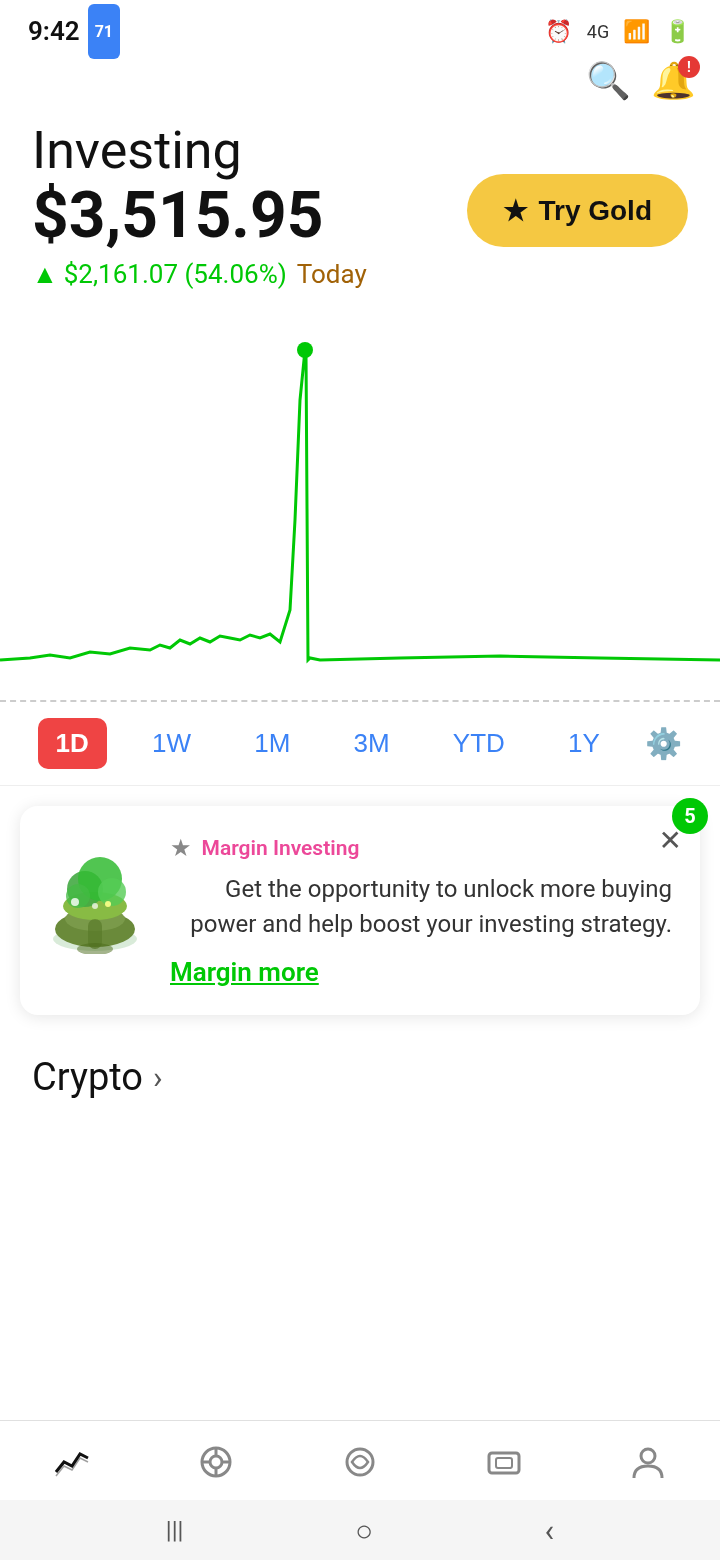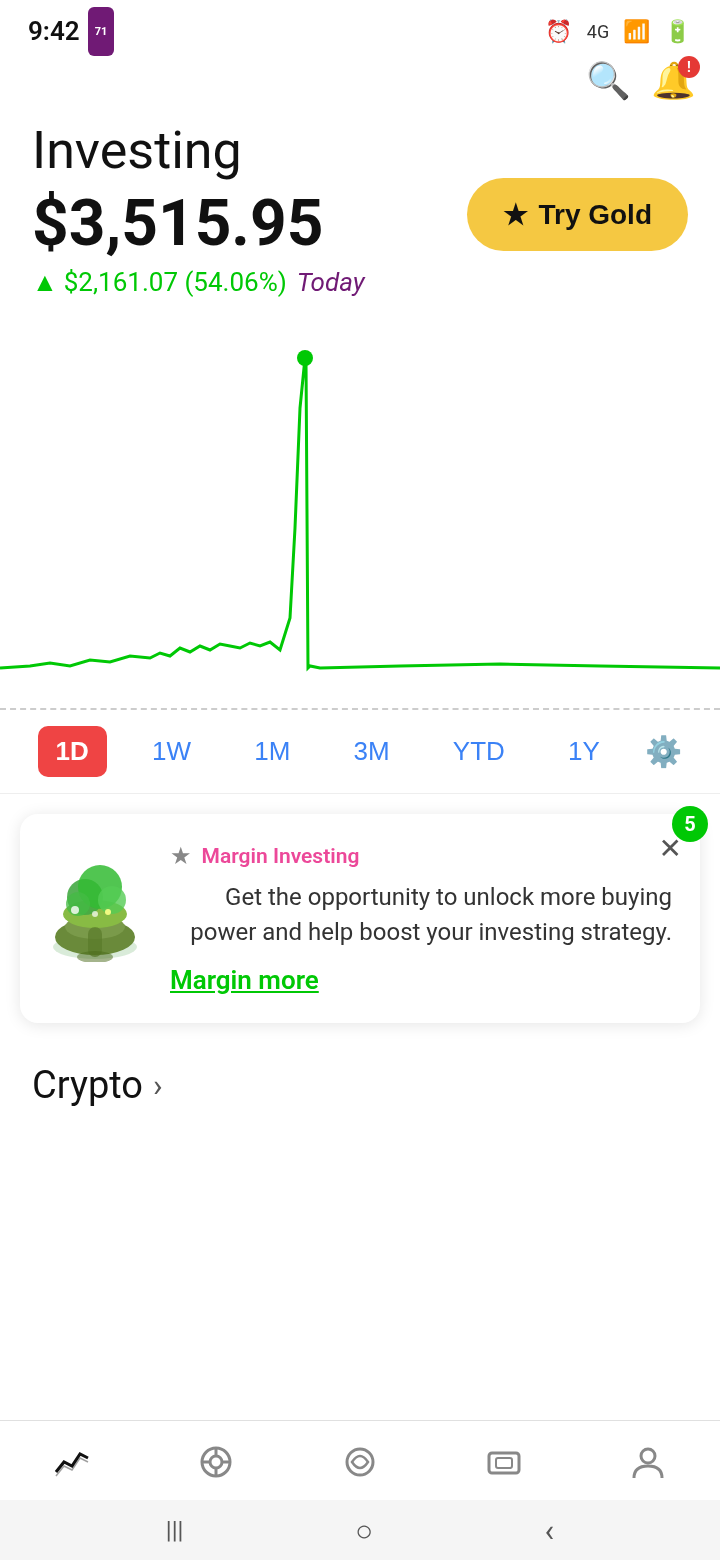--- a/index.html
+++ b/index.html
@@ -23,23 +23,23 @@
     }
     .status-left {
       display: flex;
       align-items: center;
       gap: 8px;
       font-size: 26px;
       font-weight: 600;
       color: #111;
     }
     .status-badge {
-      background: #701a75;
+      background: #3b82f6;
       color: #fff;
-      font-size: 11px;
+      font-size: 16px;
       font-weight: 700;
       border-radius: 6px;
       padding: 18px 7px;
     }
     .status-right {
       display: flex;
       align-items: center;
       gap: 14px;
     }
     .status-icon {
@@ -90,35 +90,34 @@
       font-size: 52px;
       font-weight: 400;
       color: #111;
       line-height: 1.1;
     }
     .portfolio-value {
       font-size: 64px;
       font-weight: 700;
       color: #111;
       line-height: 1.15;
-      margin-top: 8px;
+      margin-top: 0;
     }
     .portfolio-change {
       font-size: 26px;
       color: #00c805;
       margin-top: 6px;
       display: flex;
       align-items: center;
       gap: 6px;
     }
     .change-today {
-      color: #701a75;
+      color: #a16207;
       font-size: 26px;
       margin-left: 4px;
-      font-style: italic;
     }
     .try-gold-btn {
       background: #f5c842;
       border: none;
       border-radius: 50px;
       padding: 20px 36px;
       font-size: 28px;
       font-weight: 600;
       color: #111;
       cursor: pointer;

